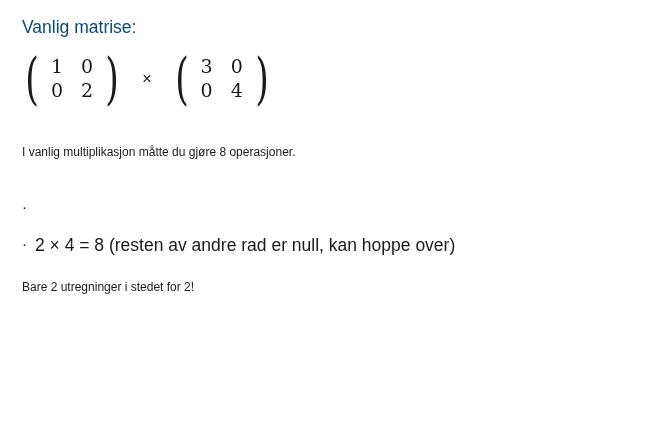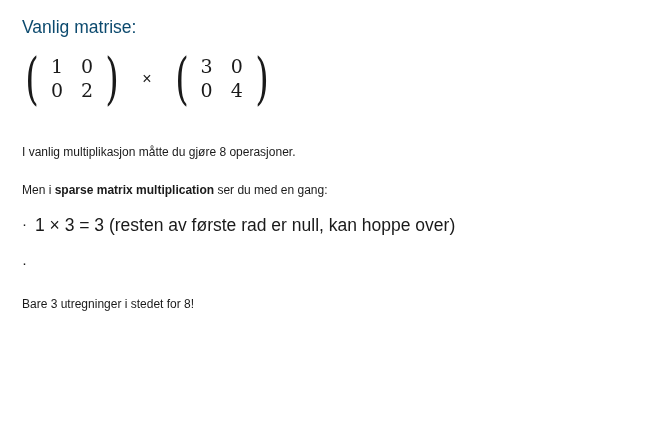--- a/index.html
+++ b/index.html
@@ -141,34 +141,31 @@
     </span>
 
   </div>
 
   <div class="spacer-lg"></div>
 
   <p class="para">I vanlig multiplikasjon måtte du gjøre 8 operasjoner.</p>
 
   <div class="spacer-md"></div>
 
-  <p class="para">
-    <span>Men i </span><span class="bold">sparse matrix multiplication</span><span> ser du med en gang:</span>
-  </p>
-
-  <div class="spacer-sm"></div>
-
-  <div class="bullet">
-    <span class="dot">·</span>
-    <span>1 × 3 = 3 (resten av første rad er null, kan hoppe over)</span>
-  </div>
 
   <div class="spacer-sm"></div>
 
   <div class="bullet">
     <span class="dot">·</span>
   </div>
 
+  <div class="spacer-sm"></div>
+
+  <div class="bullet">
+    <span class="dot">·</span>
+    <span>2 × 4 = 8 (resten av andre rad er null, kan hoppe over)</span>
+  </div>
+
   <div class="spacer-md"></div>
 
-  <p class="para">Bare 3 utregninger i stedet for 8!</p>
+  <p class="para">Bare 2 utregninger i stedet for 2!</p>
 
 </div>
 
 </body></html>

